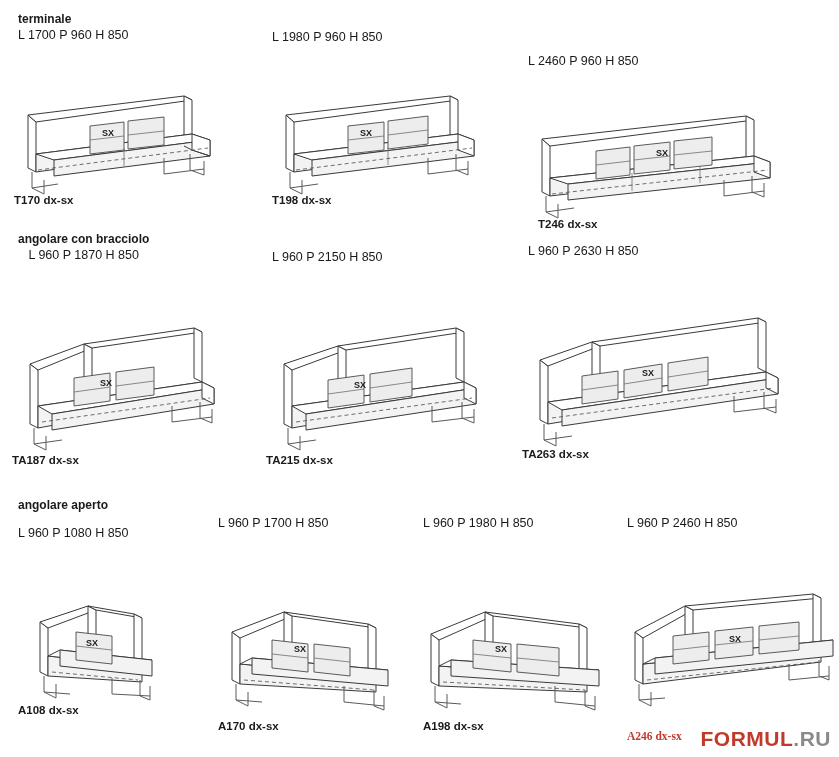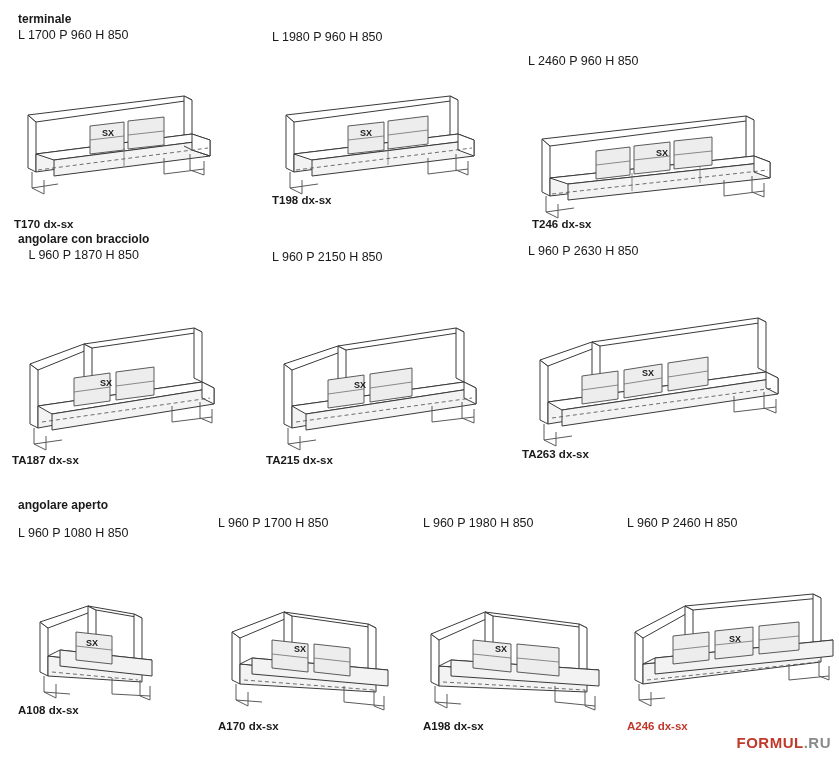--- a/index.html
+++ b/index.html
@@ -46,21 +46,21 @@
   .fillw{fill:#ffffff;stroke:#3a3a3a;stroke-width:1;stroke-linejoin:round;}
   .fillc{fill:#ededed;stroke:#4a4a4a;stroke-width:0.9;stroke-linejoin:round;}
   .dash{fill:none;stroke:#4a4a4a;stroke-width:0.8;stroke-dasharray:4 3;}
   .leg{fill:none;stroke:#5a5a5a;stroke-width:1;}
   .sxlbl{font-family:"Liberation Sans",sans-serif;font-size:9px;font-weight:bold;fill:#1a1a1a;}
 
   .watermark{
     position:absolute;
     right:8px;bottom:6px;
     font-family:"Liberation Sans", sans-serif;
-    font-size:15px;
+    font-size:21px;
     font-weight:bold;
     letter-spacing:0.5px;
     margin-left:34px;
   }
   .wm-a{color:#c0392b;}
   .wm-b{color:#8a8a8a;}
 </style>
 </head>
 <body>
 
@@ -97,21 +97,21 @@
           <path class="dash" d="M24 100 L194 78"></path>
 
           <path class="leg" d="M18 102 L18 118 L30 124 L30 110"></path>
           <path class="leg" d="M18 118 L44 114"></path>
           <path class="leg" d="M176 84 L176 100 L190 105 L190 91"></path>
           <path class="leg" d="M150 88 L150 104"></path>
           <path class="leg" d="M150 104 L190 99"></path>
           <text class="sxlbl" x="88" y="66">SX</text>
         </svg>
       </div>
-      <div class="cap" style="left:-4px;top:178px;margin-top:24px;">
+      <div class="cap" style="left:-4px;top:178px;">
         <span class="code">T170 dx-sx</span>
       </div>
     </div>
 
     <div class="item" style="left:272px;top:30px;width:250px;height:177px;">
       <div class="hdr">
         <div class="dim">L 1980 P 960 H 850</div>
       </div>
       <div class="art" style="left:0px;top:40px;">
         <svg width="215" height="115" viewBox="0 0 215 115">
@@ -164,21 +164,21 @@
           <path class="fillw" d="M226 62 L242 68 L242 84 L226 78 Z"></path>
           <path class="dash" d="M24 100 L240 76"></path>
           <path class="leg" d="M18 102 L18 118 L30 124 L30 110"></path>
           <path class="leg" d="M18 118 L46 114"></path>
           <path class="leg" d="M224 82 L224 98 L236 103 L236 89"></path>
           <path class="leg" d="M196 86 L196 102"></path>
           <path class="leg" d="M196 102 L236 97"></path>
           <text class="sxlbl" x="128" y="62">SX</text>
         </svg>
       </div>
-      <div class="cap" style="left:4px;top:160px;text-align:center;">
+      <div class="cap" style="left:10px;top:160px;text-align:center;">
         <span class="code">T246 dx-sx</span>
       </div>
     </div>
   </div>
 
   <div class="section" style="left:0;top:228px;width:839px;height:250px;">
 
     <div class="item" style="left:18px;top:4px;width:250px;height:240px;text-align:center;">
       <div class="hdr">
         <div class="sec-title">angolare con bracciolo</div>
@@ -413,21 +413,21 @@
           <path class="ln-t" d="M132 76 L172 72"></path>
           <path class="dash" d="M20 116 L192 98"></path>
           <path class="leg" d="M12 120 L12 136 L24 142 L24 128"></path>
           <path class="leg" d="M12 136 L38 134"></path>
           <path class="leg" d="M192 96 L192 112 L202 116 L202 102"></path>
           <path class="leg" d="M162 100 L162 116"></path>
           <path class="leg" d="M162 116 L202 112"></path>
           <text class="sxlbl" x="102" y="78">SX</text>
         </svg>
       </div>
-      <div class="cap" style="left:0px;top:200px;">
+      <div class="cap" style="left:0px;top:210px;font-family:Liberation Serif, serif;">
         <span class="code accent">A246 dx-sx</span>
       </div>
     </div>
   </div>
 
   <div class="watermark">
     <span class="wm-a">FORMUL</span><span class="wm-b">.RU</span>
   </div>
 
 </div>

